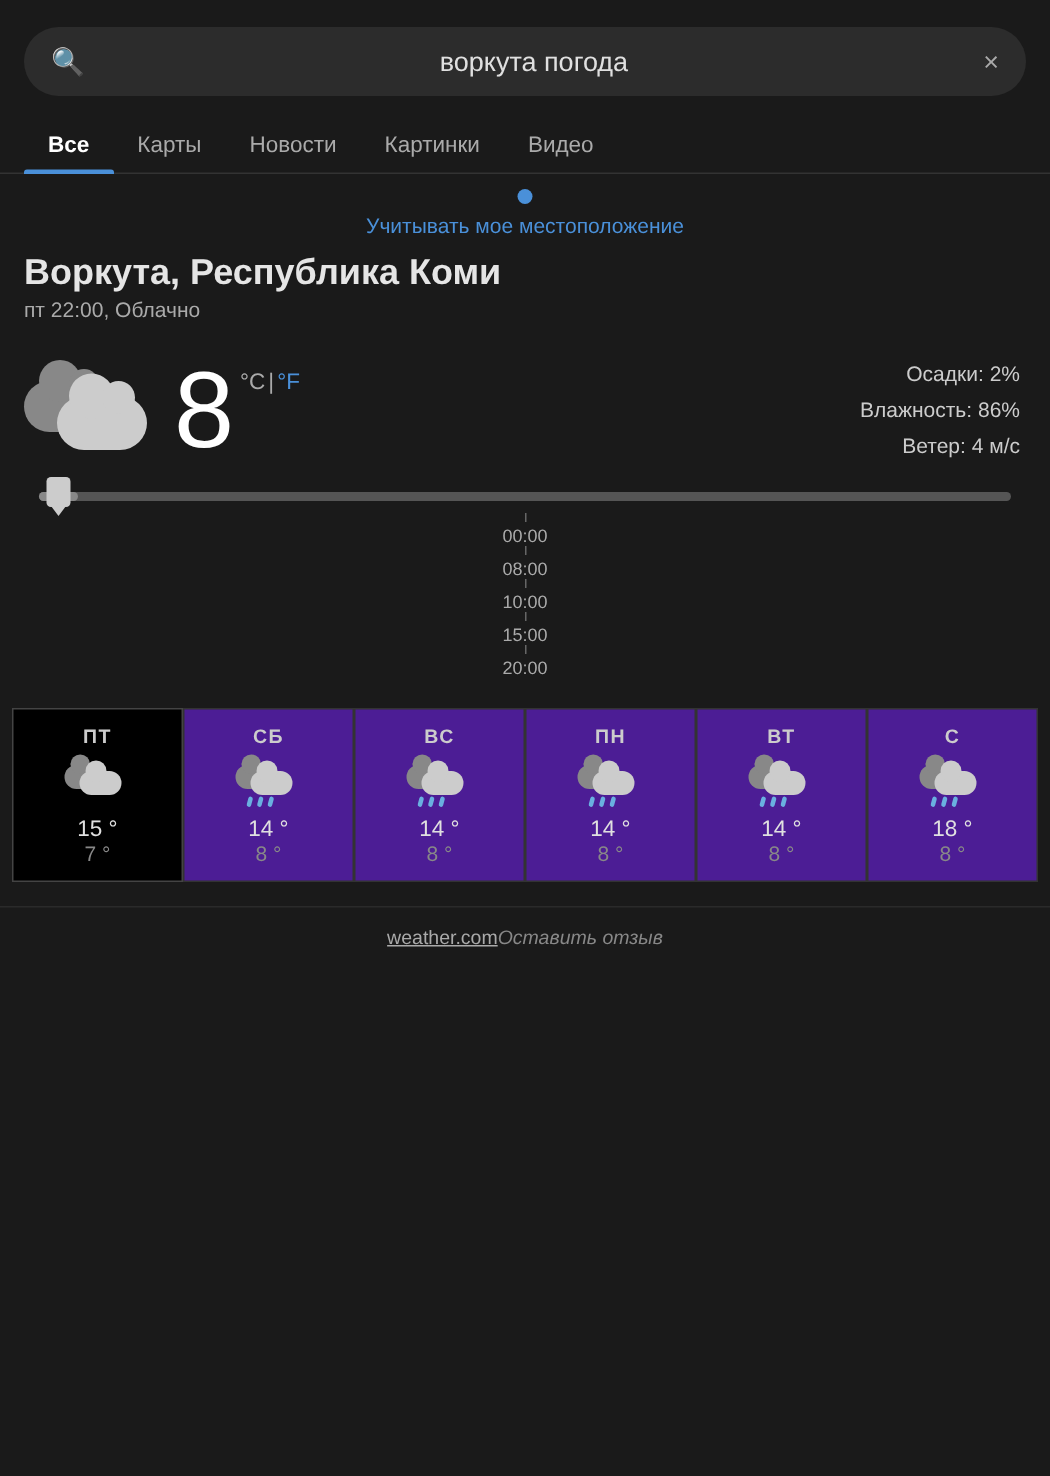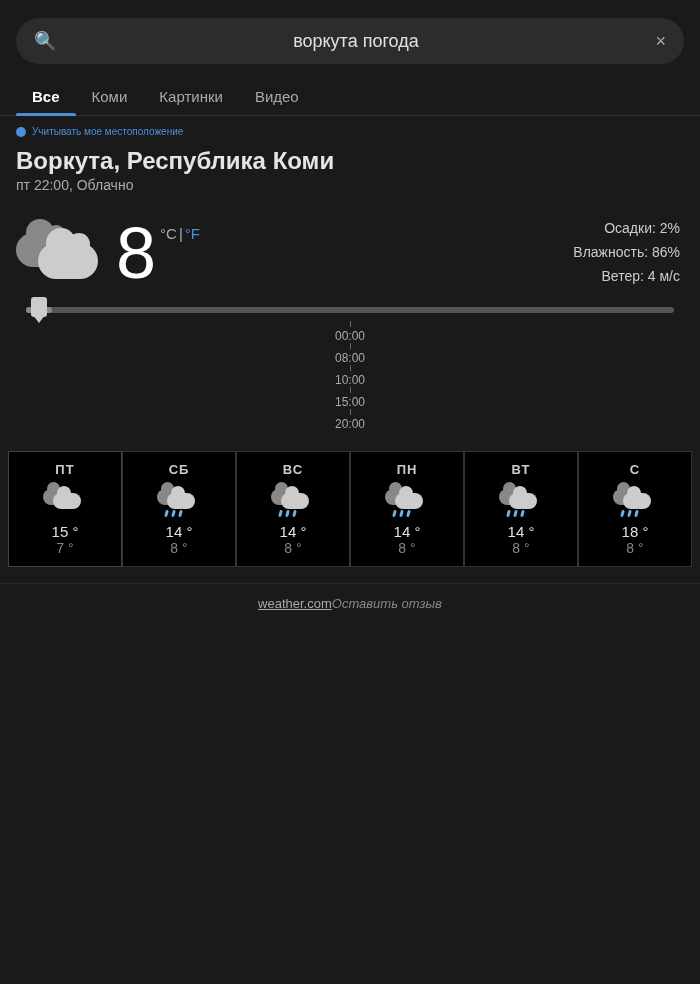--- a/index.html
+++ b/index.html
@@ -69,23 +69,24 @@
       background: #4a90d9;
       border-radius: 2px 2px 0 0;
     }
 
     
     .location-link {
       display: flex;
       align-items: center;
       gap: 6px;
       padding: 10px 16px 4px;
-      font-size: 10px;
+      font-size: 14px;
       color: #4a90d9;
       cursor: pointer;
+      flex-direction: column;
     }
     .location-dot {
       width: 10px; height: 10px;
       background: #4a90d9;
       border-radius: 50%;
       display: inline-block;
     }
 
     
     .city-title {
@@ -261,21 +262,21 @@
       padding: 14px 8px 12px;
       overflow: hidden;
     }
     .forecast-row {
       display: flex;
       gap: 0;
     }
     .forecast-day {
       flex: 1;
       min-width: 0;
-      background: #000000;
+      background: #4c1d95;
       border: 1px solid #333;
       display: flex;
       flex-direction: column;
       align-items: center;
       padding: 10px 4px 10px;
     }
     .forecast-day.today {
       background: #000000;
       border-color: #444;
     }
@@ -375,21 +376,22 @@
 <body>
 
 <div class="search-bar">
   <span class="search-icon-wrap">🔍</span>
   <input class="search-text" type="text" value="воркута погода" style="">
   <span class="search-clear">×</span>
 </div>
 
 <div class="tabs">
   <div class="tab active">Все</div>
-  <div class="tab">Коми</div>
+  <div class="tab">Карты</div>
+  <div class="tab">Новости</div>
   <div class="tab">Картинки</div>
   <div class="tab">Видео</div>
 </div>
 
 <div class="location-link">
   <span class="location-dot"></span>
   <span>Учитывать мое местоположение</span>
 </div>
 
 <div class="city-title">Воркута, Республика Коми</div>

